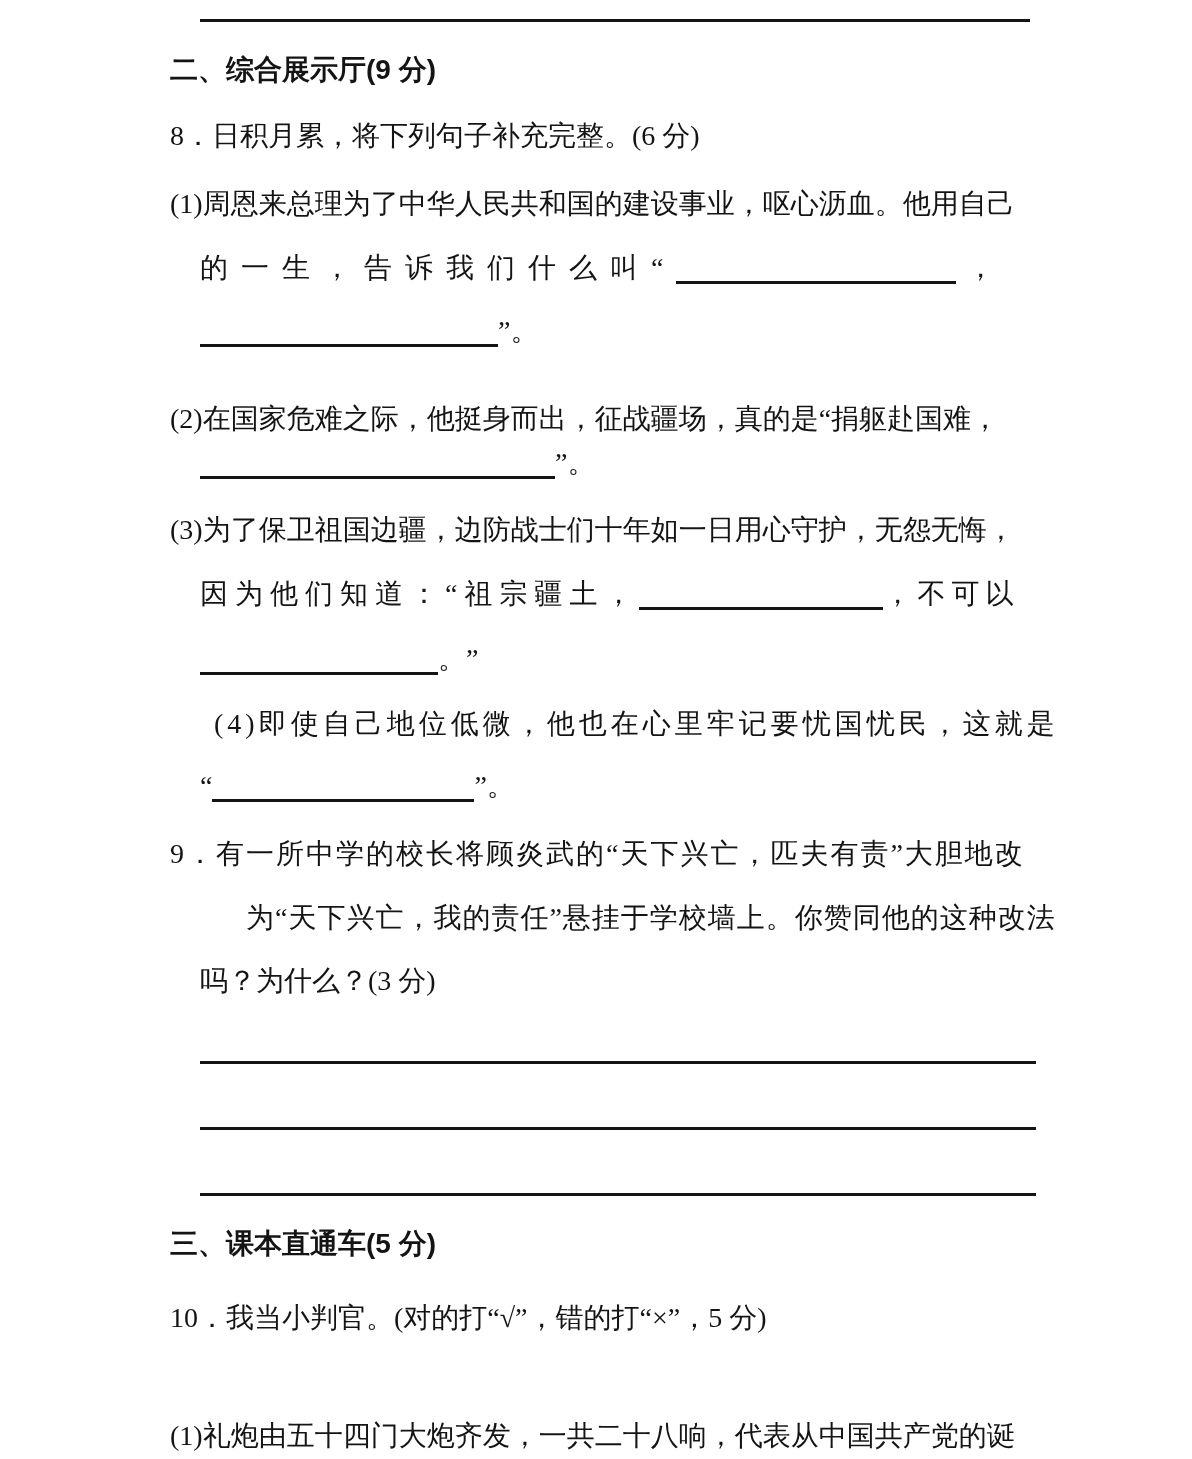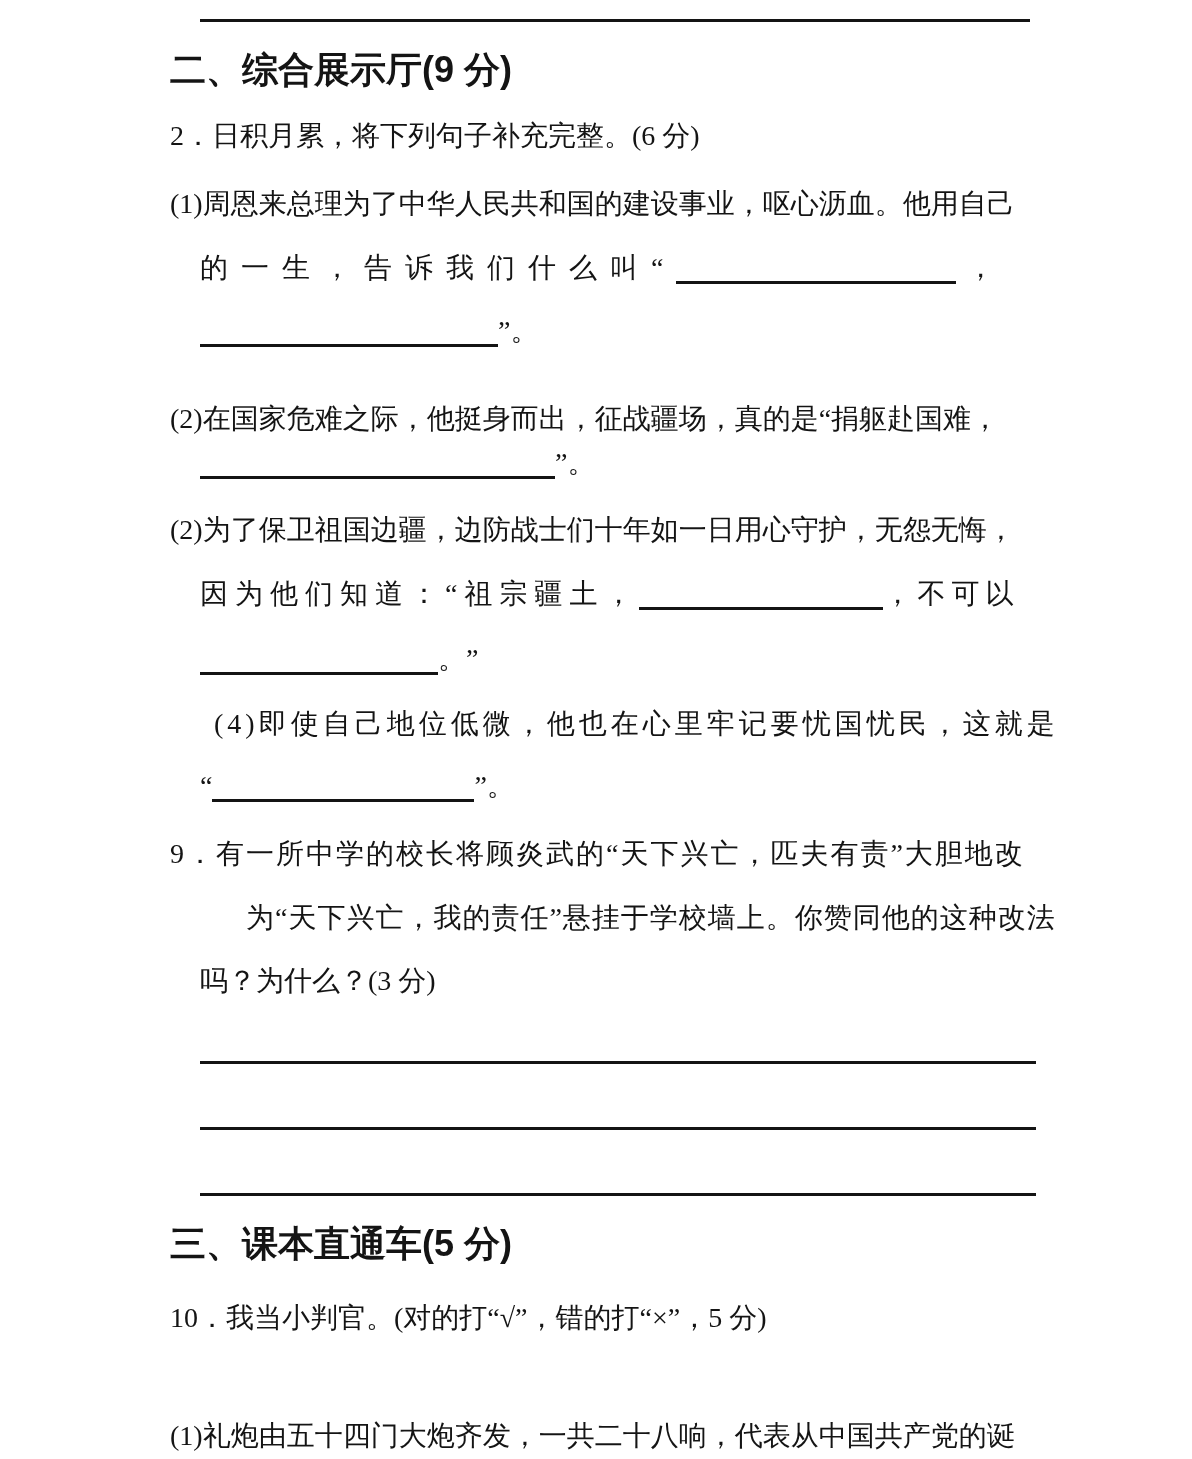--- a/index.html
+++ b/index.html
@@ -13,21 +13,21 @@
     overflow:hidden;
   }
   .line{
     position:absolute;
     white-space:nowrap;
     line-height:40px;
   }
   .heading{
     font-family:"Liberation Sans","DejaVu Sans",sans-serif;
     font-weight:700;
-    font-size:36px;
+    font-size:28px;
   }
   .blank{
     display:inline-block;
     border-bottom:3px solid #141414;
     height:20px;
     vertical-align:-7px;
   }
   .rule{
     position:absolute;
     height:0;
@@ -46,42 +46,42 @@
 
 <div class="page">
 
   <div class="rule" style="left:200px;top:19px;width:830px;"></div>
 
   <div class="line heading" style="left:170px;top:50px;">
     <span>二、综合展示厅(9 分)</span>
   </div>
 
   <div class="line" style="left:170px;top:116px;">
-    <span>2．日积月累，将下列句子补充完整。(6 分)</span>
+    <span>8．日积月累，将下列句子补充完整。(6 分)</span>
   </div>
 
   <div class="line" style="left:170px;top:184px;">
     <span>(1)周恩来总理为了中华人民共和国的建设事业，呕心沥血。他用自己</span>
   </div>
   <div class="line" style="left:200px;top:248px;">
     <span class="ls13">的一生，告诉我们什么叫“</span><span class="blank" style="width:280px;"></span><span class="gap-l">，</span>
   </div>
   <div class="line" style="left:200px;top:311px;">
     <span class="blank" style="width:298px;"></span><span>”。</span>
   </div>
 
   <div class="line" style="left:170px;top:379px;margin-top:20px;">
     <span>(2)在国家危难之际，他挺身而出，征战疆场，真的是“捐躯赴国难，</span>
   </div>
   <div class="line" style="left:200px;top:443px;">
     <span class="blank" style="width:355px;"></span><span>”。</span>
   </div>
 
   <div class="line" style="left:170px;top:510px;">
-    <span>(2)为了保卫祖国边疆，边防战士们十年如一日用心守护，无怨无悔，</span>
+    <span>(3)为了保卫祖国边疆，边防战士们十年如一日用心守护，无怨无悔，</span>
   </div>
   <div class="line" style="left:200px;top:574px;">
     <span class="ls7">因为他们知道：“祖宗疆土，</span><span class="blank" style="width:244px;"></span><span class="ls6">，不可以</span>
   </div>
   <div class="line" style="left:200px;top:639px;">
     <span class="blank" style="width:238px;"></span><span>。”</span>
   </div>
 
   <div class="line" style="left:170px;top:704px;">
     <span class="ls4">(4)即使自己地位低微，他也在心里牢记要忧国忧民，这就是</span>

